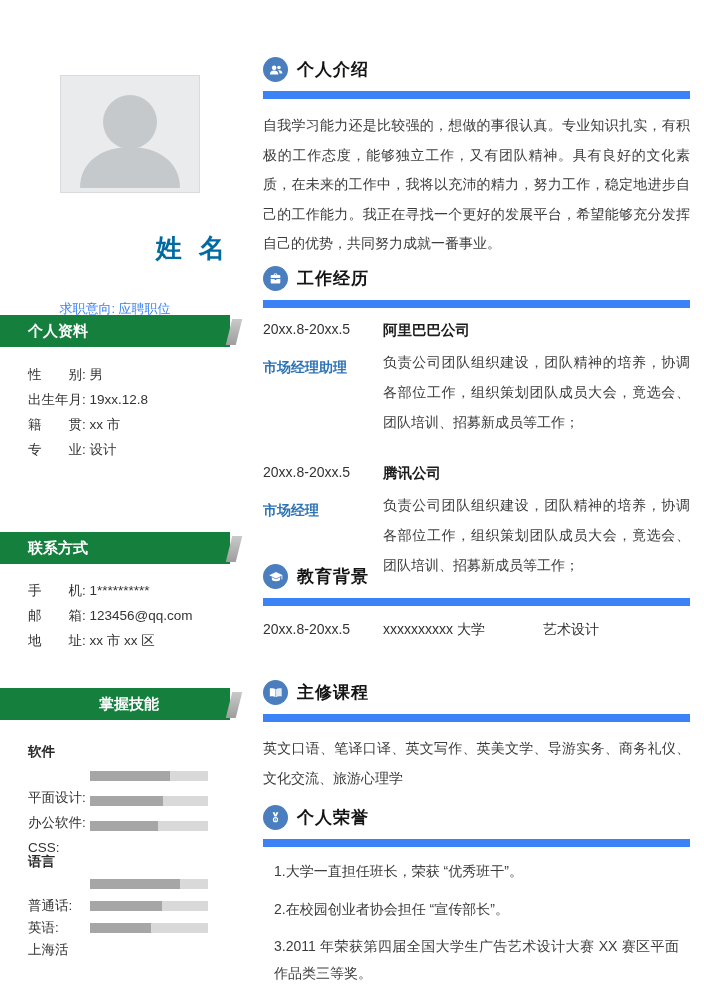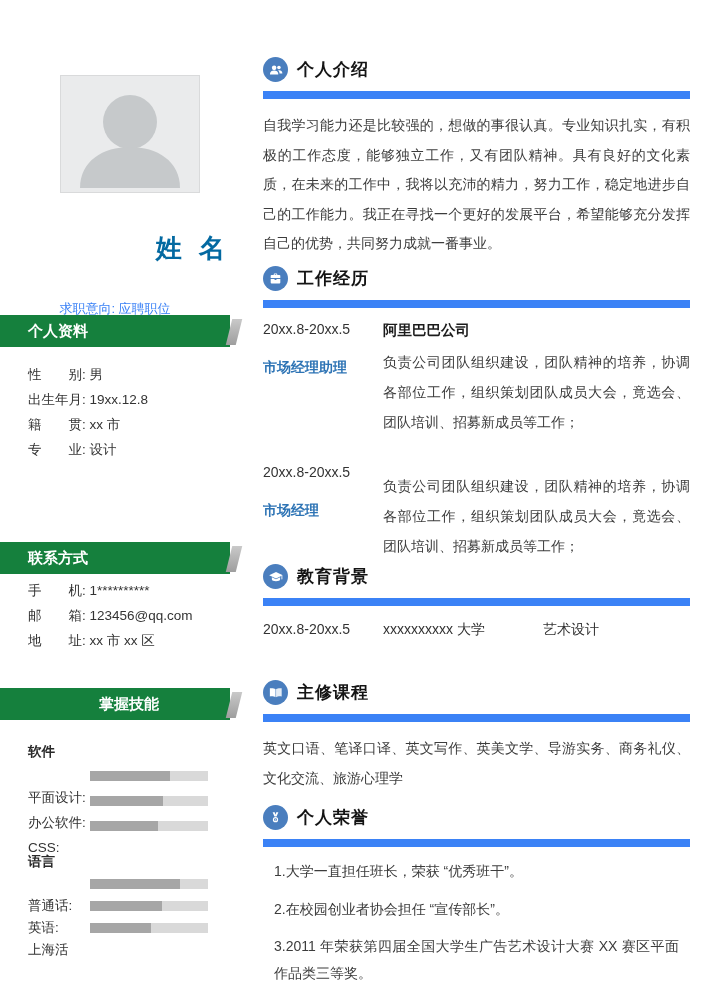--- a/index.html
+++ b/index.html
@@ -12,21 +12,21 @@
          border:1px solid #d9dadb;box-sizing:border-box;display:flex;align-items:flex-end;justify-content:center;overflow:hidden;}
   .name{position:absolute;left:0;top:231px;width:230px;text-align:right;font-size:26px;font-weight:bold;
         color:#0369a1;letter-spacing:5px;}
   .intent{position:absolute;left:0;top:280px;width:230px;text-align:center;font-size:13px;color:#3b82f6;margin-top:20px;}
 
   .ribbon{position:absolute;left:0;width:230px;height:32px;background:#15803d;color:#fff;
           font-weight:bold;font-size:15px;line-height:32px;padding-left:28px;box-sizing:border-box;}
   .ribbon .fold{position:absolute;right:-9px;top:4px;width:10px;height:26px;
           background:linear-gradient(to bottom,#c9c9c9,#9e9e9e);transform:skewX(-14deg);}
   .ribbon-profile{top:315px;}
-  .ribbon-contact{top:532px;margin-top:10px;}
+  .ribbon-contact{top:532px;}
   .ribbon-skills{top:688px;text-align:center;}
 
   .info-rows{position:absolute;left:28px;width:190px;font-size:13.5px;color:#333;}
   .info-rows .row{height:25px;line-height:25px;}
   .rows-profile{top:362px;}
   .rows-contact{top:578px;}
   .lbl{white-space:pre;margin-top:44px;}
 
   .skills{position:absolute;left:28px;top:740px;width:186px;}
   .skills-lang{top:850px;}
@@ -198,20 +198,21 @@
           <div class="desc">负责公司团队组织建设，团队精神的培养，协调各部位工作，组织策划团队成员大会，竟选会、团队培训、招募新成员等工作；</div>
         </div>
       </div>
 
       <div class="entry entry2">
         <div class="entry-left">
           <div class="date">20xx.8-20xx.5</div>
           <div class="jobtitle">市场经理</div>
         </div>
         <div class="entry-right">
+          <div class="company">腾讯公司</div>
           <div class="desc">负责公司团队组织建设，团队精神的培养，协调各部位工作，组织策划团队成员大会，竟选会、团队培训、招募新成员等工作；</div>
         </div>
       </div>
     </div>
 
     <div class="section sec-edu">
       <div class="sec-head">
         <span class="sec-icon">
           <svg width="16" height="16" viewBox="0 0 24 24" fill="#fff">
             <path d="M12 4.6L1.8 9.4 12 14.2l10.2-4.8z"></path>

